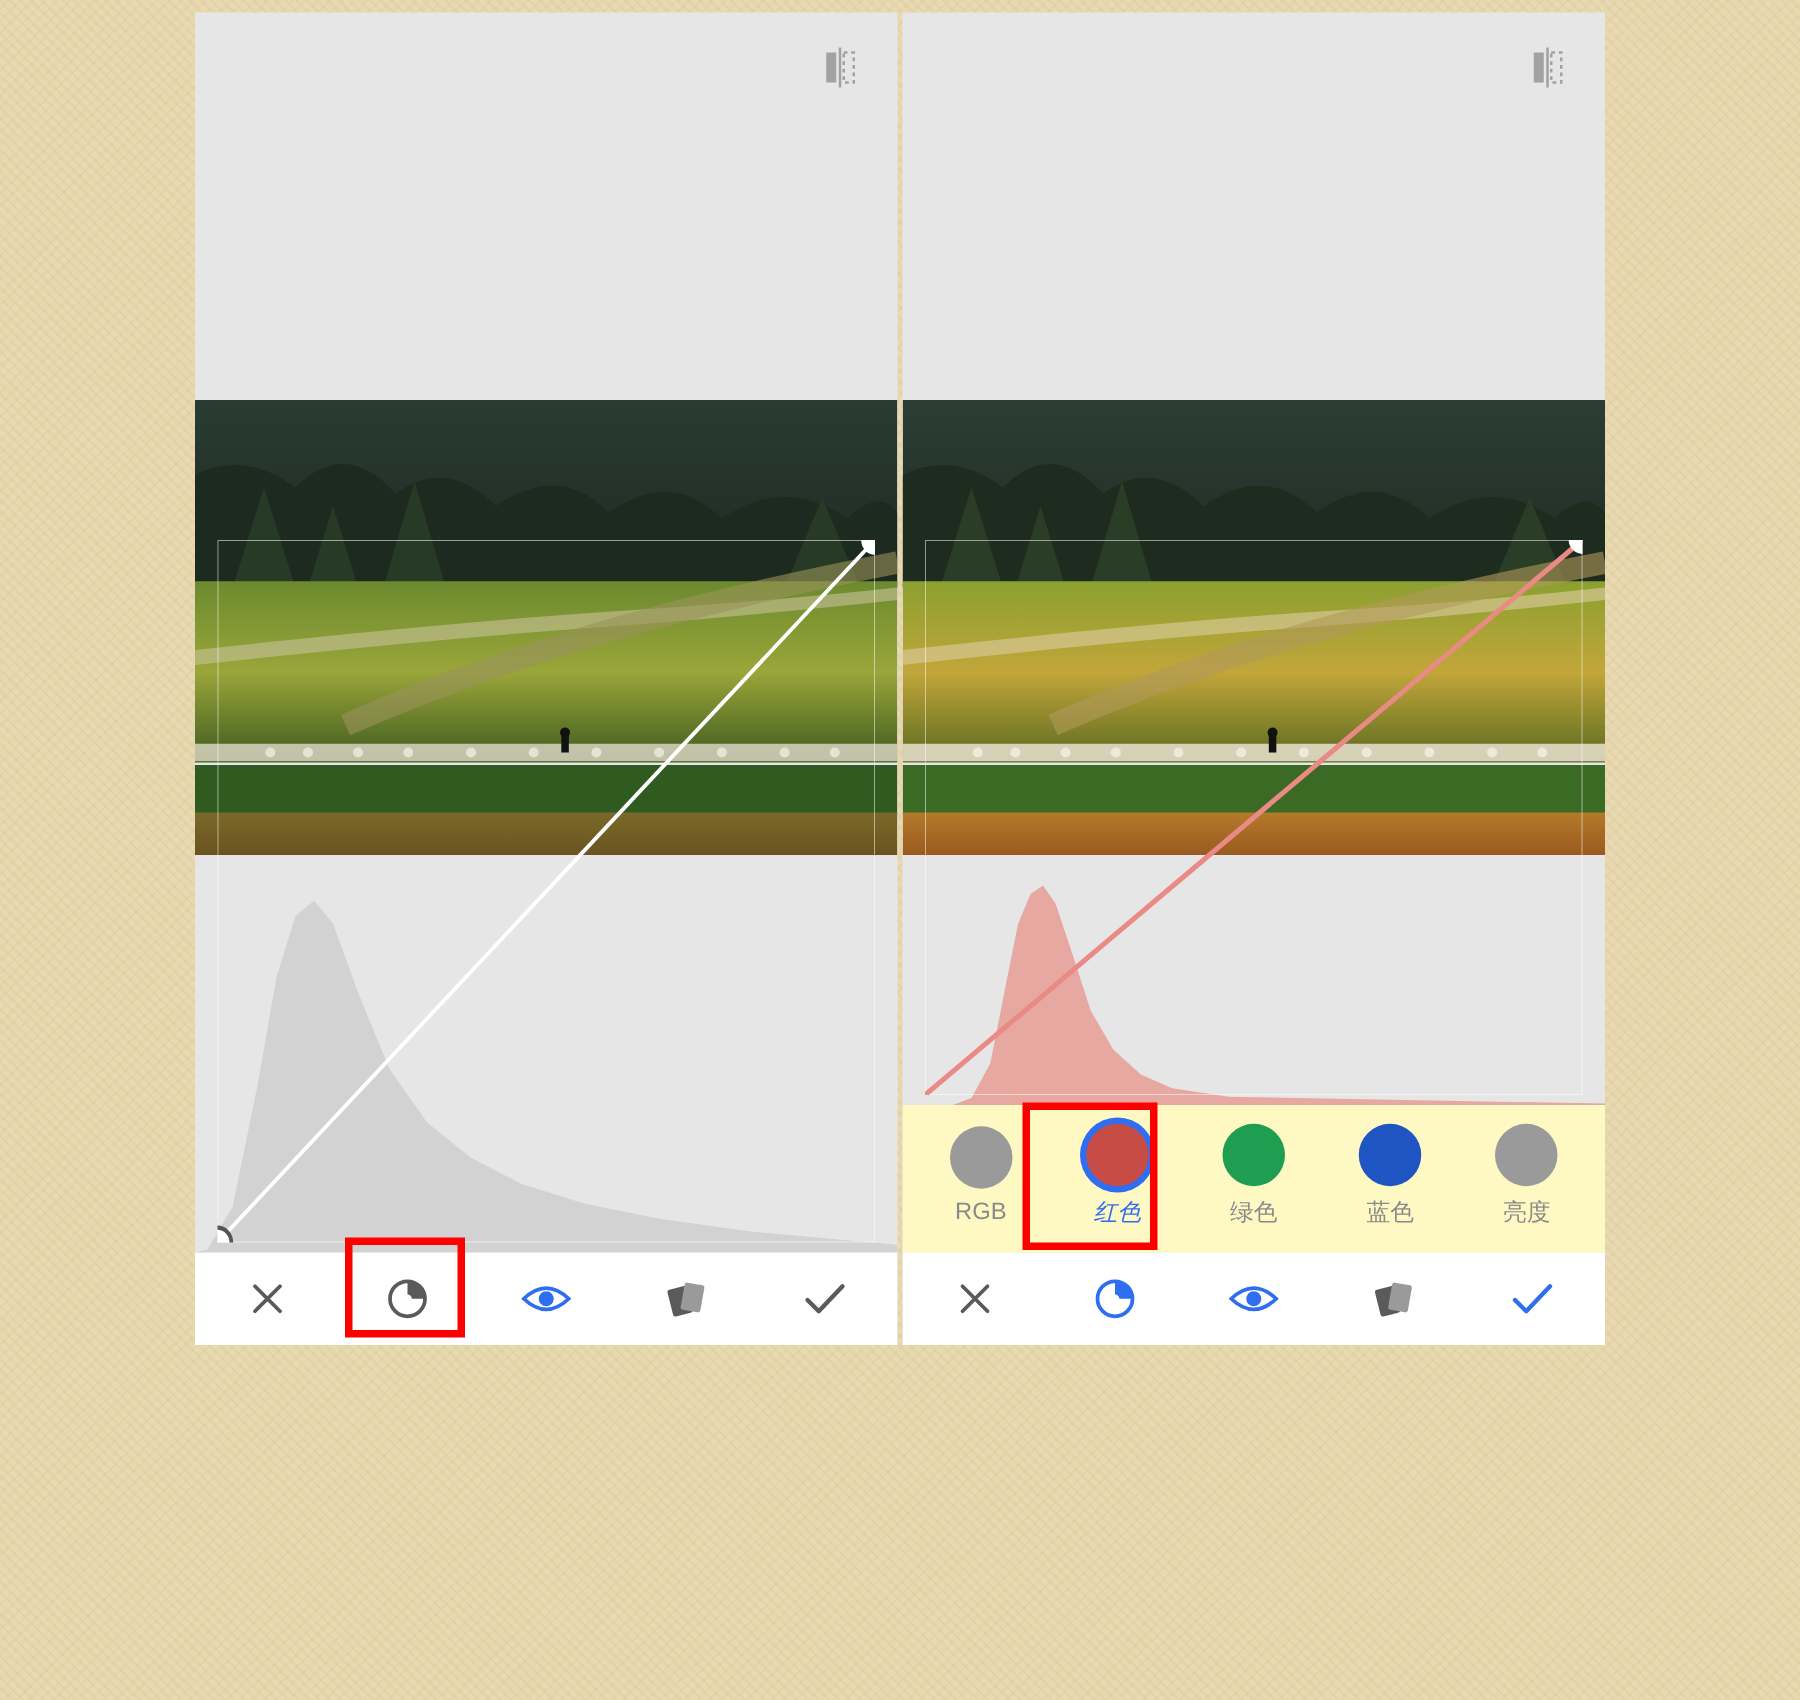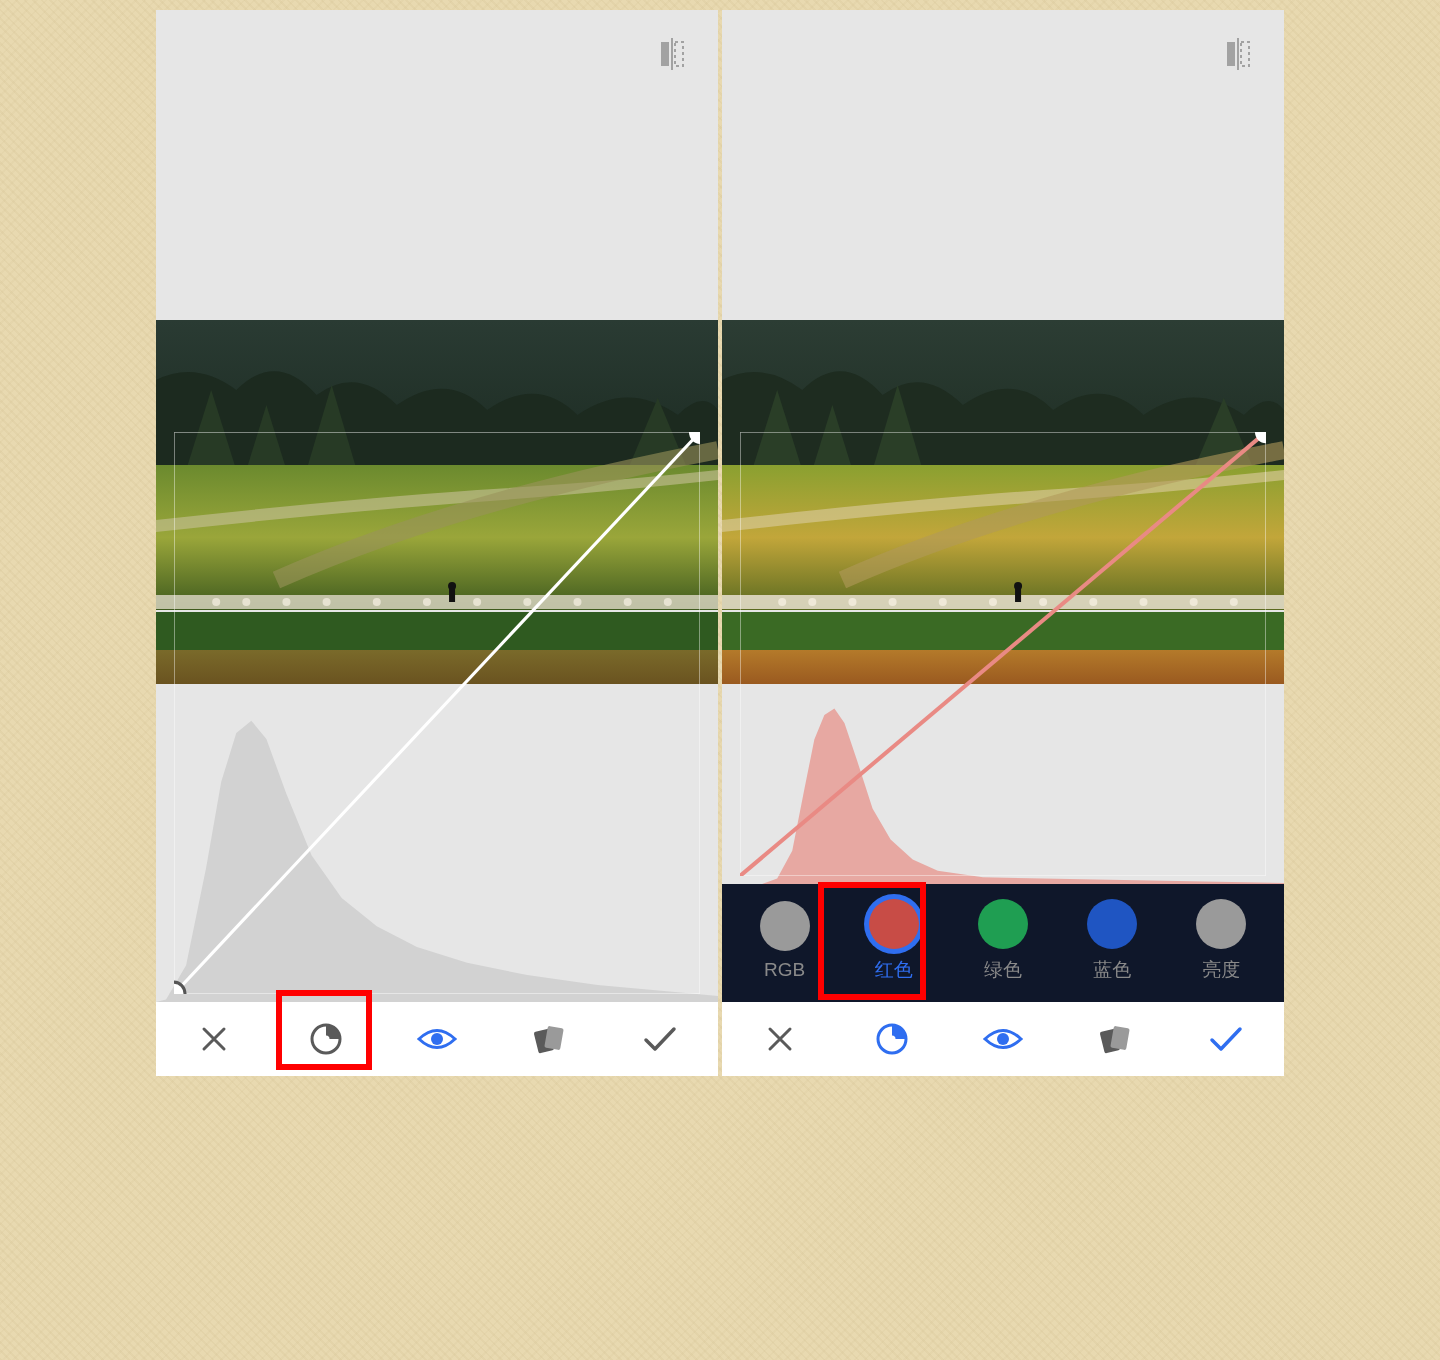--- a/index.html
+++ b/index.html
@@ -65,21 +65,21 @@
   .curve-svg { width: 100%; height: 100%; }
 
   .histo-area {
     flex: 1 1 auto;
     background: #e6e6e6;
     position: relative;
   }
 
   .channel-bar {
     height: 118px;
-    background: #0f172a;
+    background: #fef9c3;
     display: flex;
     align-items: center;
     justify-content: space-around;
     padding: 0 8px 4px 8px;
     position: relative;
   }
   .channel-item {
     display: flex;
     flex-direction: column;
     align-items: center;
@@ -91,21 +91,21 @@
     height: 50px;
     border-radius: 50%;
   }
   .swatch.selected {
     box-shadow: 0 0 0 5px #2f6ef0;
   }
   .channel-label {
     font-size: 19px;
     color: #8a8a8a;
   }
-  .channel-label.active { color: #2f6ef0; }
+  .channel-label.active { color: #2f6ef0; font-style: italic; }
 
   .bottom-bar {
     height: 74px;
     background: #ffffff;
     display: flex;
     align-items: center;
     justify-content: space-between;
     padding: 0 18px;
   }
   .bottom-bar .slot {

